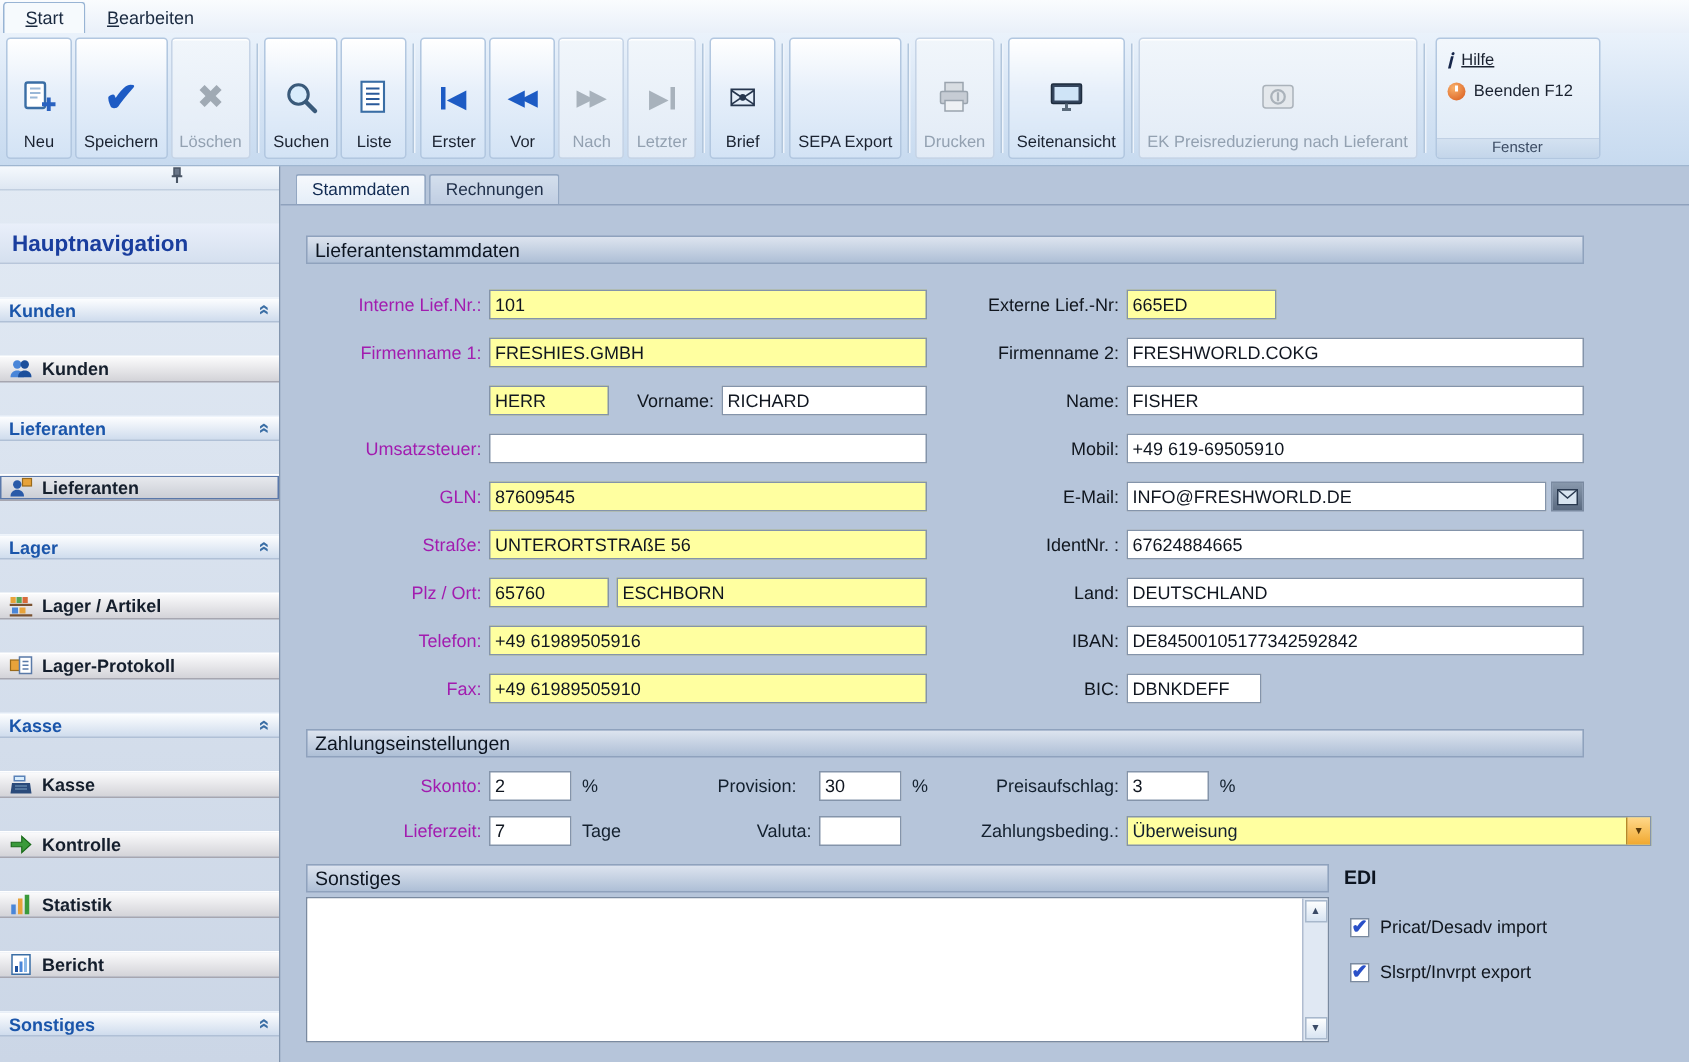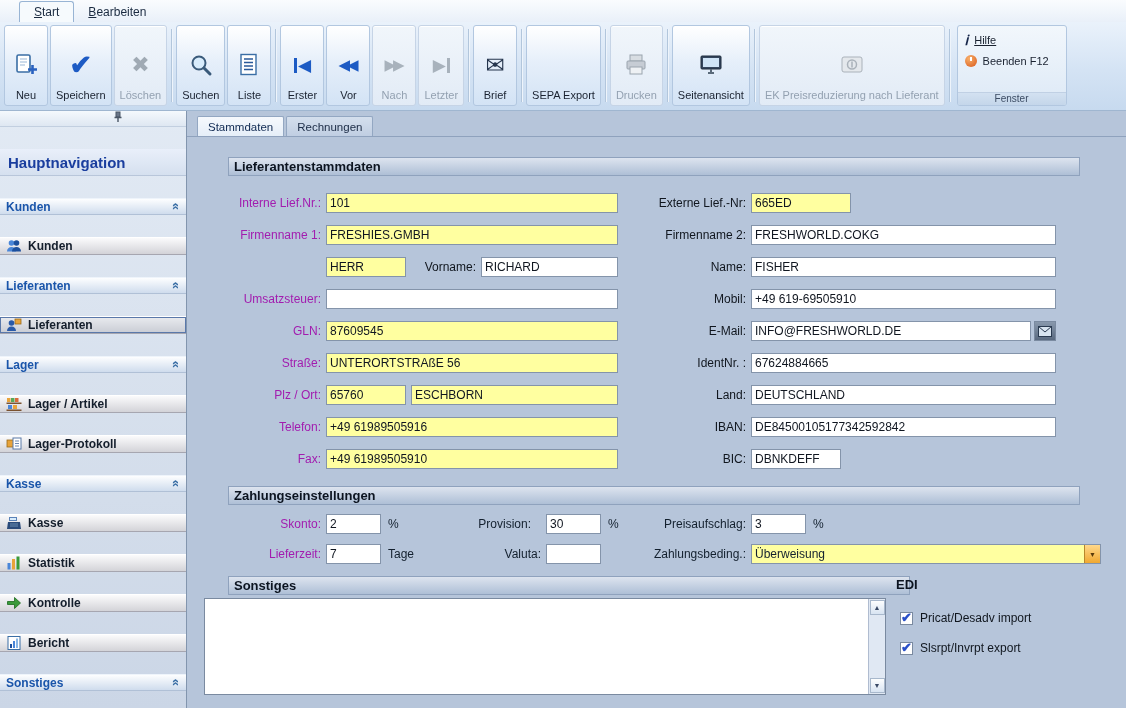--- a/index.html
+++ b/index.html
@@ -1,20 +1,20 @@
 <!DOCTYPE html>
 <html><head>
 <meta charset="utf-8">
 <style>
   * { box-sizing: border-box; margin: 0; padding: 0; }
   html,body { width:1126px; height:708px; overflow:hidden; }
   body { font-family:"Liberation Sans", sans-serif; font-size:12px; background:#b6c5da; color:#13202e; }
 
   
-  .tabstrip { height:22px; background:linear-gradient(#fafcfe,#e9f0f9); display:flex; align-items:flex-end; padding-left:19px; }
+  .tabstrip { height:22px; background:linear-gradient(#fafcfe,#e9f0f9); display:flex; align-items:flex-end; padding-left:2px; }
   .wtab { display:inline-block; padding:3px 14px 3px 14px; font-size:12px; color:#1a2a40; cursor:default; }
   .wtab::first-letter { text-decoration:underline; }
   .wtab.active { background:#f6fafd; border:1px solid #98b4d4; border-bottom:none; border-radius:3px 3px 0 0; }
 
   
   .ribbon { height:89px; background:linear-gradient(#eaf2fb,#d4e3f4 55%,#c7daef); border-bottom:1px solid #9fb6d0; display:flex; align-items:stretch; padding:3px 2px 4px 3px; }
   .rbtn { display:flex; flex-direction:column; align-items:center; justify-content:space-between; min-width:44px; padding:18px 5px 4px 5px; margin:0 1px; border:1px solid #b2c7e0; border-radius:3px; background:linear-gradient(#ffffff,#e6effa 45%,#d3e3f5); box-shadow:inset 0 1px 0 #fff; }
   .rbtn.disabled { background:linear-gradient(#f1f6fb,#e2ebf6); border-color:#c6d4e6; }
   .rbtn.disabled .rlbl { color:#93a1b1; }
   .ric { height:42px; display:flex; align-items:center; justify-content:center; }
@@ -56,21 +56,21 @@
   .sb-item svg { flex:0 0 16px; }
   .sb-fill { flex:1; }
 
   
   .main { flex:1; display:flex; flex-direction:column; background:#b6c5da; }
   .doc-tabs { height:26px; display:flex; align-items:flex-end; padding-left:10px; gap:2px; border-bottom:1px solid #8fa2bd; }
   .dtab { padding:4px 10px 3px 10px; font-size:11.5px; color:#20304a; background:linear-gradient(#d4dfed,#c0cee2); border:1px solid #93a7c2; border-bottom:none; border-radius:2px 2px 0 0; }
   .dtab.active { background:linear-gradient(#f6f9fd,#e5eef8); color:#102a52; }
 
   .panel { flex:1; padding:0 0 0 17px; }
-  .sechdr { width:852px; height:19px; line-height:17px; padding-left:5px; font-size:13px; font-weight:bold; color:#0c1420; background:linear-gradient(#dde4ef,#aebfd6); border:1px solid #8fa2bd;margin-left:24px; }
+  .sechdr { width:852px; height:19px; line-height:17px; padding-left:5px; font-size:13px; font-weight:normal; color:#0c1420; background:linear-gradient(#dde4ef,#aebfd6); border:1px solid #8fa2bd; }
   .sec1 { margin-top:20px; }
   .sec2 { margin-top:17px; }
 
   .formgrid { margin-top:17px; }
   .frow { display:flex; align-items:center; height:20px; margin-bottom:12px; }
   .lbl  { width:122px; padding-right:5px; text-align:right; color:#a21caf; }
   .lblr { width:133px; padding-right:5px; text-align:right; color:#10161e; }
   .vlbl { width:75px;  padding-right:5px; text-align:right; color:#10161e; }
   .inp { height:20px; border:1px solid #8494aa; padding:0 3px; font-family:"Liberation Sans",sans-serif; font-size:12px; background:#fff; color:#101620; }
   .yel { background:#ffffa0; }
@@ -302,31 +302,31 @@
       <svg width="16" height="16">
           <rect x="3" y="2" width="8" height="4" fill="#5a82b8"></rect>
           <rect x="4" y="3" width="6" height="2" fill="#d8ecfc"></rect>
           <path d="M2 7h12l1 7H1z" fill="#2a4a7a"></path>
           <path d="M4 9h8M4 11h8" stroke="#7aa0c0" stroke-width="0.8"></path>
         </svg>
       <span>Kasse</span>
     </div>
     <div class="sb-item">
       <svg width="16" height="16">
+          <path d="M1.5 6.5h7v-4l6 5.5-6 5.5v-4h-7z" fill="#3a9a3a" stroke="#1a6a1a" stroke-width="0.8"></path>
+        </svg>
+      <span>Kontrolle</span>
+    </div>
+    <div class="sb-item">
+      <svg width="16" height="16">
           <rect x="1.5" y="8" width="3" height="6.5" fill="#4a86d8"></rect>
           <rect x="6" y="4" width="3" height="10.5" fill="#e8a33a"></rect>
           <rect x="10.5" y="1.5" width="3" height="13" fill="#3a9a3a"></rect>
         </svg>
       <span>Statistik</span>
-    </div>
-    <div class="sb-item">
-      <svg width="16" height="16">
-          <path d="M1.5 6.5h7v-4l6 5.5-6 5.5v-4h-7z" fill="#3a9a3a" stroke="#1a6a1a" stroke-width="0.8"></path>
-        </svg>
-      <span>Kontrolle</span>
     </div>
     <div class="sb-item">
       <svg width="16" height="16">
           <rect x="2" y="1.5" width="12" height="13" fill="#fff" stroke="#3a6ea5"></rect>
           <rect x="4" y="9" width="2" height="4" fill="#1c4f9c"></rect>
           <rect x="7" y="6" width="2" height="7" fill="#4a86d8"></rect>
           <rect x="10" y="3.5" width="2" height="9.5" fill="#8ab8e8"></rect>
         </svg>
       <span>Bericht</span>
     </div>

